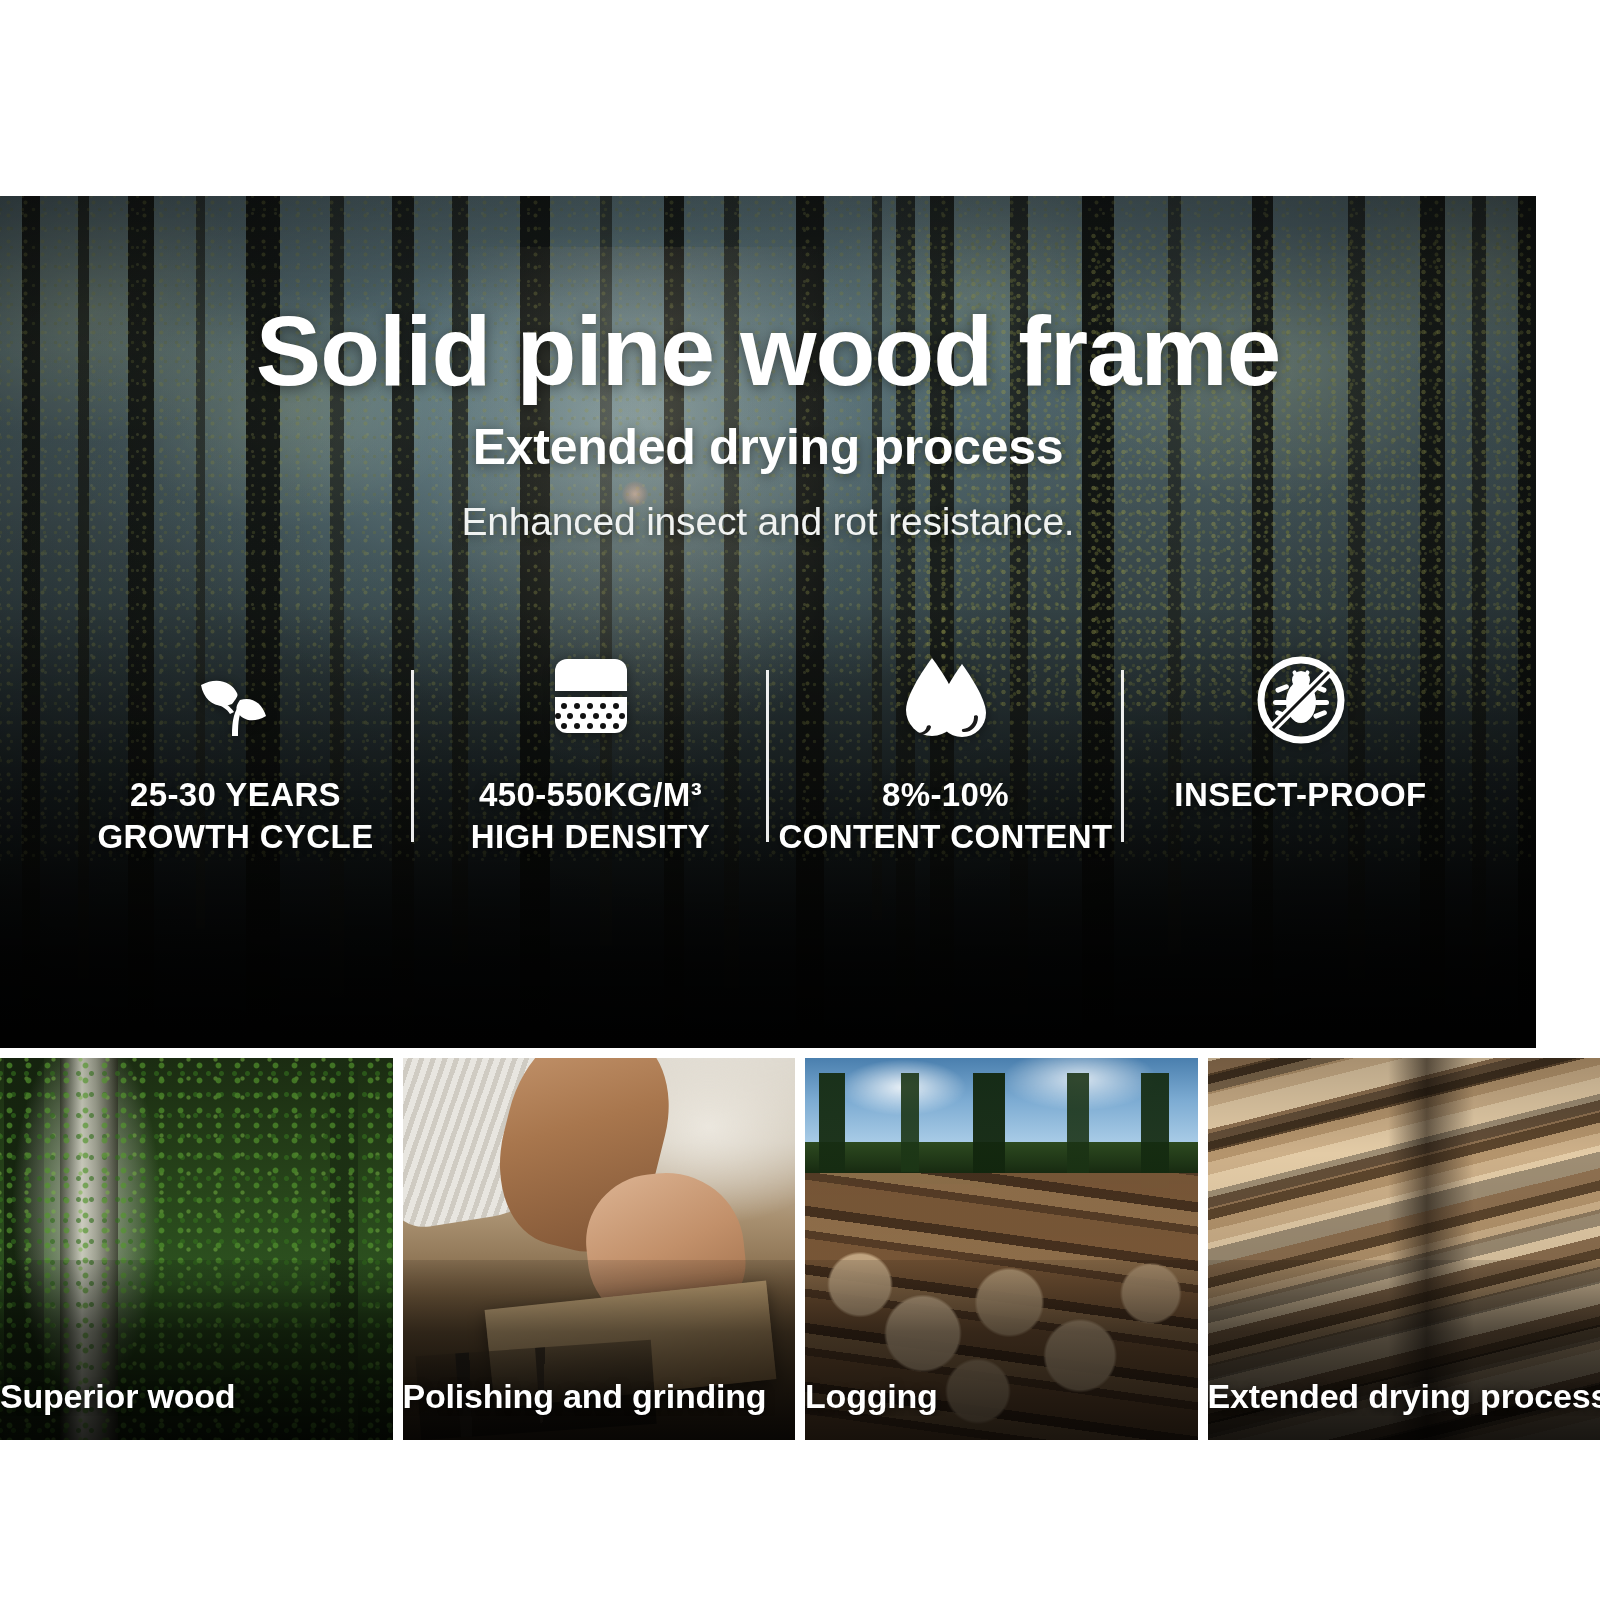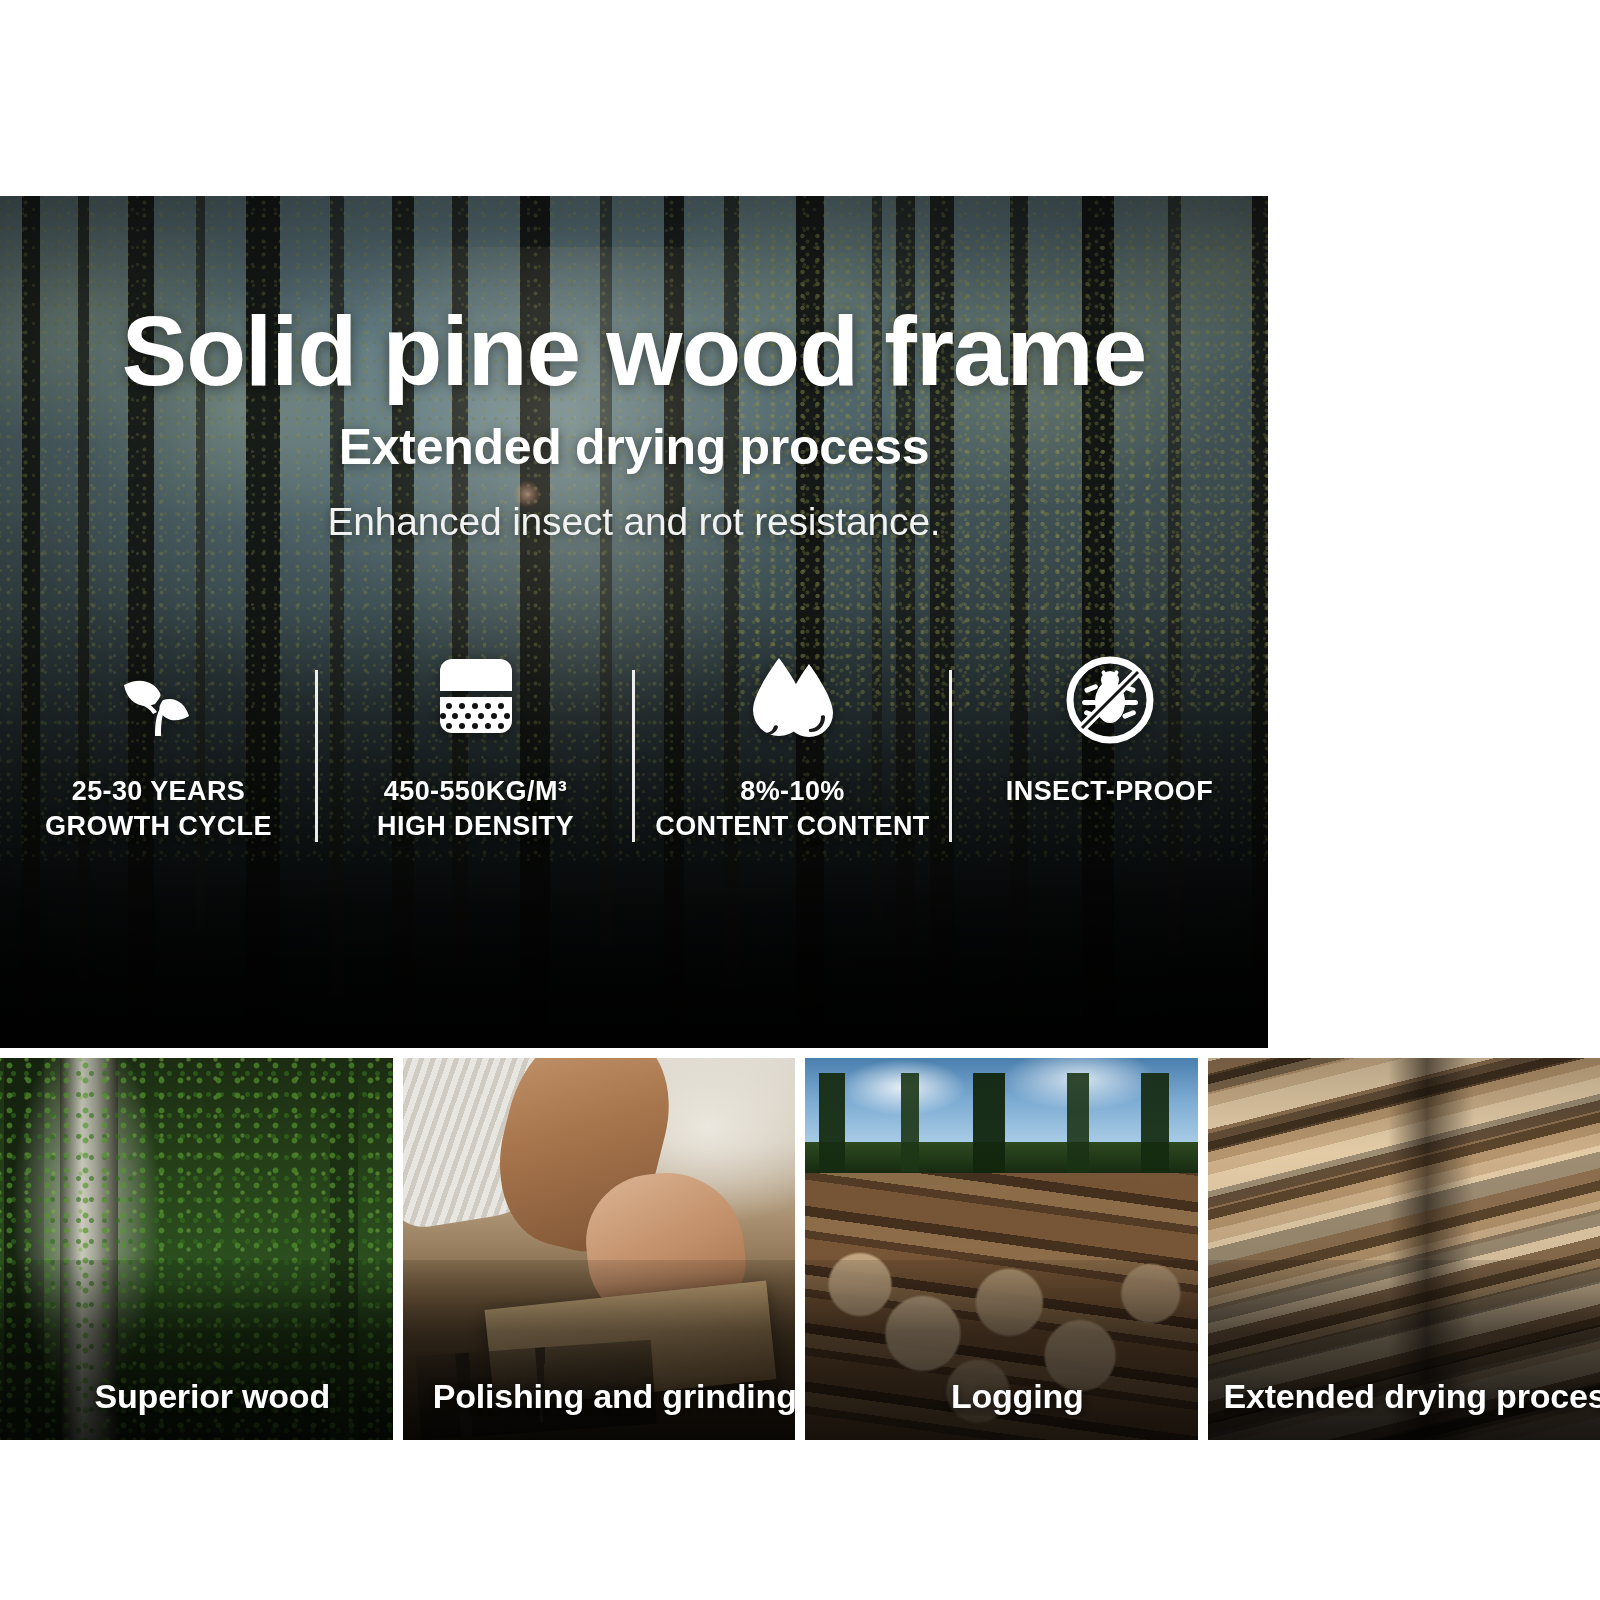--- a/index.html
+++ b/index.html
@@ -3,21 +3,21 @@
 <meta charset="utf-8">
 <style>
   * { margin:0; padding:0; box-sizing:border-box; }
   html,body{ width:1600px; height:1600px; background:#ffffff; }
   body{ font-family:"Liberation Sans", sans-serif; overflow:hidden; }
 
   .page{ position:relative; width:1600px; height:1600px; background:#fff; }
 
   
   .hero{
-    position:absolute; left:0; top:196px; width:1268px; height:852px;
+    position:absolute; left:0; top:196px; width:1536px; height:852px;
     overflow:hidden; background:#2b3436;
   }
   .hero-bg{ position:absolute; inset:0; }
 
   
   .sky{
     position:absolute; inset:0;
     background:
       radial-gradient(ellipse 760px 420px at 40% 26%, rgba(150,185,195,.55) 0%, rgba(96,126,134,.30) 45%, rgba(0,0,0,0) 72%),
       linear-gradient(180deg, #5e767d 0%, #556c72 16%, #46585c 34%, #313f42 52%, #1e2729 70%, #131819 86%, #0d1111 100%);
@@ -148,39 +148,39 @@
   }
   .feature + .feature::before{
     content:""; position:absolute; left:-2px; top:24px; width:3px; height:172px;
     background:#ffffff; opacity:.92;
   }
   .f-icon{
     height:108px; display:flex; align-items:center; justify-content:center;
     margin-bottom:20px;
   }
   .f-icon svg{ display:block; filter:drop-shadow(0 2px 6px rgba(0,0,0,.45)); }
-  .f-lines{ color:#ffffff; font-size:27px; font-weight:bold; line-height:1.28;
+  .f-lines{ color:#ffffff; font-size:33px; font-weight:bold; line-height:1.28;
     letter-spacing:.4px; text-shadow:0 2px 8px rgba(0,0,0,.5); }
   .f-l2{ display:block; }
 
   
   .thumbs{
     position:absolute; left:0; top:1058px; width:1600px; height:382px;
     display:flex; gap:10px;
   }
   .thumb{
     position:relative; width:395px; height:382px; overflow:hidden; background:#2a2520;
   }
   .thumb-img{ position:absolute; inset:0; }
   .thumb-shade{
     position:absolute; left:0; bottom:0; width:100%; height:47%;
     background:linear-gradient(180deg, rgba(0,0,0,.12) 0%, rgba(0,0,0,.55) 40%, rgba(0,0,0,.80) 100%);
   }
   .thumb-cap{
-    position:absolute; left:16px; bottom:24px; width:100%; text-align:center;
+    position:absolute; left:0; bottom:24px; width:100%; 
     color:#ffffff; font-size:34px; font-weight:bold; letter-spacing:-.2px;
     text-shadow:0 2px 10px rgba(0,0,0,.7);
     white-space:nowrap; overflow:hidden;
   }
 
   
   .t1{
     background:
       radial-gradient(ellipse 120px 300px at 22% 40%, rgba(196,198,186,.85), rgba(0,0,0,0) 62%),
       linear-gradient(90deg, rgba(20,34,14,.9) 0 40px, rgba(0,0,0,0) 40px),

